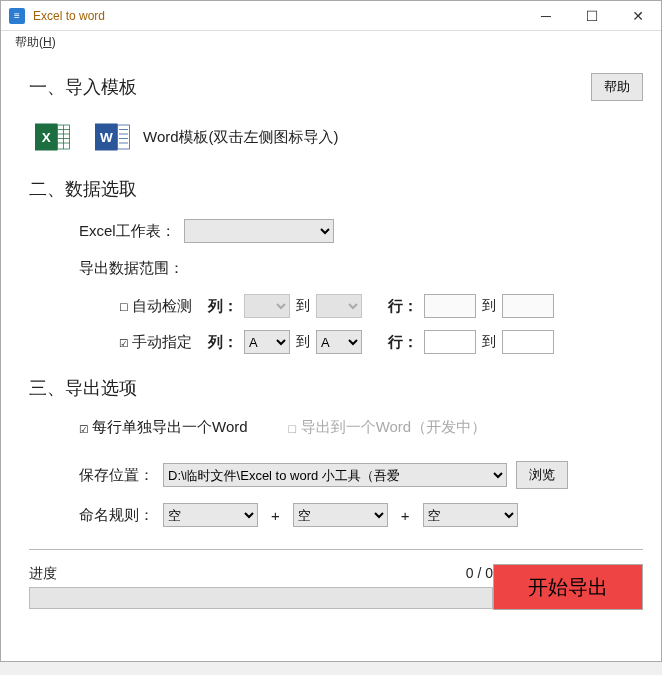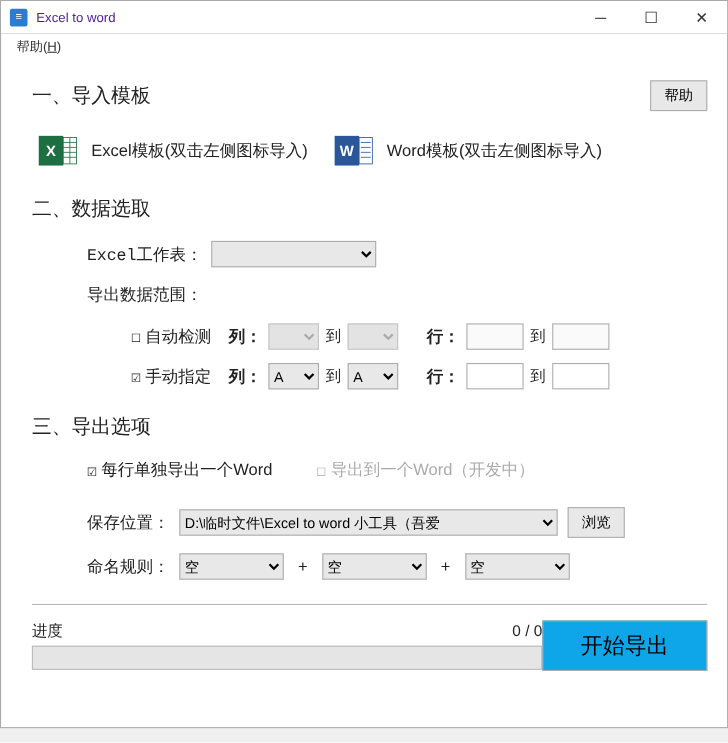--- a/index.html
+++ b/index.html
@@ -1,35 +1,35 @@
 <!DOCTYPE html>
 <html><head>
   <meta charset="utf-8">
   <style>
     * { box-sizing: border-box; margin: 0; padding: 0; }
     body { font-family: "Microsoft YaHei", "SimSun", sans-serif; background: #f0f0f0; width: 662px; height: 675px; overflow: hidden; }
     .window { width: 662px; height: 662px; background: #fff; border: 1px solid #aaa; display: flex; flex-direction: column; }
     .titlebar { height: 30px; display: flex; align-items: center; padding: 0 0 0 8px; border-bottom: 1px solid #ddd; background: #fff; }
     .titlebar-icon { width: 16px; height: 16px; background: #2b7cd3; margin-right: 8px; border-radius: 2px; display: flex; align-items: center; justify-content: center; color: #fff; font-size: 10px; font-weight: bold; }
-    .titlebar-title { flex: 1; font-size: 12px; color: #4c1d95; }
+    .titlebar-title { flex: 1; font-size: 12px; color: #a16207; }
     .titlebar-controls { display: flex; }
     .titlebar-btn { width: 46px; height: 30px; display: flex; align-items: center; justify-content: center; font-size: 14px; cursor: pointer; color: #333; }
     .menubar { height: 22px; padding: 0 8px; font-size: 12px; color: #333; display: flex; align-items: center; text-align: center; }
     .menubar-item { cursor: pointer; padding: 2px 6px; }
     .content { flex: 1; padding: 20px 18px 8px 28px; font-size: 14px; color: #222; position: relative; }
     .section { margin-bottom: 22px; }
     .section-header { display: flex; align-items: center; justify-content: space-between; margin-bottom: 18px; }
     .section-title { font-size: 18px; font-weight: normal; }
     .btn-small { font-size: 13px; padding: 4px 12px; background: #e8e8e8; border: 1px solid #adadad; cursor: pointer; }
     .template-row { display: flex; align-items: center; gap: 12px; padding-left: 6px; margin-bottom: 20px; }
     .app-icon { width: 36px; height: 36px; display: flex; align-items: center; justify-content: center; cursor: pointer; }
     .app-icon svg { width: 36px; height: 36px; }
     .template-label { font-size: 15px; }
     .row { display: flex; align-items: center; margin-bottom: 16px; padding-left: 50px; gap: 8px; }
-    .row-label { font-size: 15px; font-family: Liberation Mono, monospace; }
+    .row-label { font-size: 15px; }
     select { height: 24px; font-size: 13px; background: #e8e8e8; border: 1px solid #adadad; }
     select:disabled { background: #d8d8d8; color: #888; }
     input[type="text"] { height: 24px; font-size: 13px; border: 1px solid #adadad; padding: 0 4px; }
     .range-row { display: flex; align-items: center; padding-left: 90px; margin-bottom: 12px; gap: 6px; }
     .check { display: inline-flex; align-items: center; gap: 4px; font-size: 15px; }
     .checkbox-glyph { font-size: 15px; font-family: monospace; }
     .bold-label { font-weight: bold; font-size: 15px; margin-left: 10px; }
     .sel-narrow { width: 46px; }
     .txt-narrow { width: 52px; }
     .checkbox-row { padding-left: 50px; display: flex; align-items: center; gap: 40px; margin-bottom: 24px; }
@@ -37,21 +37,21 @@
     .save-row { display: flex; align-items: center; padding-left: 50px; margin-bottom: 14px; gap: 9px; }
     .save-label { font-size: 15px; }
     .sel-wide { width: 344px; }
     .sel-mid { width: 95px; }
     .plus { font-size: 15px; margin: 0 4px; }
     .divider { border: none; border-top: 1px solid #bbb; margin: 20px 0 14px 0; }
     .footer { display: flex; align-items: center; }
     .progress-block { flex: 1; }
     .progress-header { display: flex; justify-content: space-between; font-size: 14px; margin-bottom: 4px; }
     .progress-bar { height: 22px; background: #e5e5e5; border: 1px solid #bbb; }
-    .btn-big { width: 150px; height: 46px; font-size: 20px; background: #0ea5e9; border: 1px solid #adadad; cursor: pointer; }
+    .btn-big { width: 150px; height: 46px; font-size: 20px; background: #ef4444; border: 1px solid #adadad; cursor: pointer; }
     .underline { text-decoration: underline; }
   </style>
 </head>
 <body>
 
 <div class="window">
   <div class="titlebar">
     <div class="titlebar-icon">≡</div>
     <div class="titlebar-title">Excel to word</div>
     <div class="titlebar-controls">
@@ -80,21 +80,20 @@
               <rect x="0" y="6" width="30" height="36" fill="#1d6f42"></rect>
               <rect x="30" y="8" width="16" height="32" fill="#fff" stroke="#1d6f42" stroke-width="1"></rect>
               <line x1="30" y1="14" x2="46" y2="14" stroke="#1d6f42"></line>
               <line x1="30" y1="20" x2="46" y2="20" stroke="#1d6f42"></line>
               <line x1="30" y1="26" x2="46" y2="26" stroke="#1d6f42"></line>
               <line x1="30" y1="32" x2="46" y2="32" stroke="#1d6f42"></line>
               <line x1="38" y1="8" x2="38" y2="40" stroke="#1d6f42"></line>
               <text x="15" y="30" font-size="18" fill="#fff" text-anchor="middle" font-weight="bold">X</text>
             </svg>
         </div>
-        <span class="template-label">Excel模板(双击左侧图标导入)</span>
         <div class="app-icon" style="margin-left:12px;">
           <svg viewBox="0 0 48 48">
               <rect x="0" y="6" width="30" height="36" fill="#2b579a"></rect>
               <rect x="30" y="8" width="16" height="32" fill="#fff" stroke="#2b579a" stroke-width="1"></rect>
               <line x1="32" y1="14" x2="44" y2="14" stroke="#2b579a"></line>
               <line x1="32" y1="20" x2="44" y2="20" stroke="#2b579a"></line>
               <line x1="32" y1="26" x2="44" y2="26" stroke="#2b579a"></line>
               <line x1="32" y1="32" x2="44" y2="32" stroke="#2b579a"></line>
               <text x="15" y="30" font-size="18" fill="#fff" text-anchor="middle" font-weight="bold">W</text>
             </svg>

